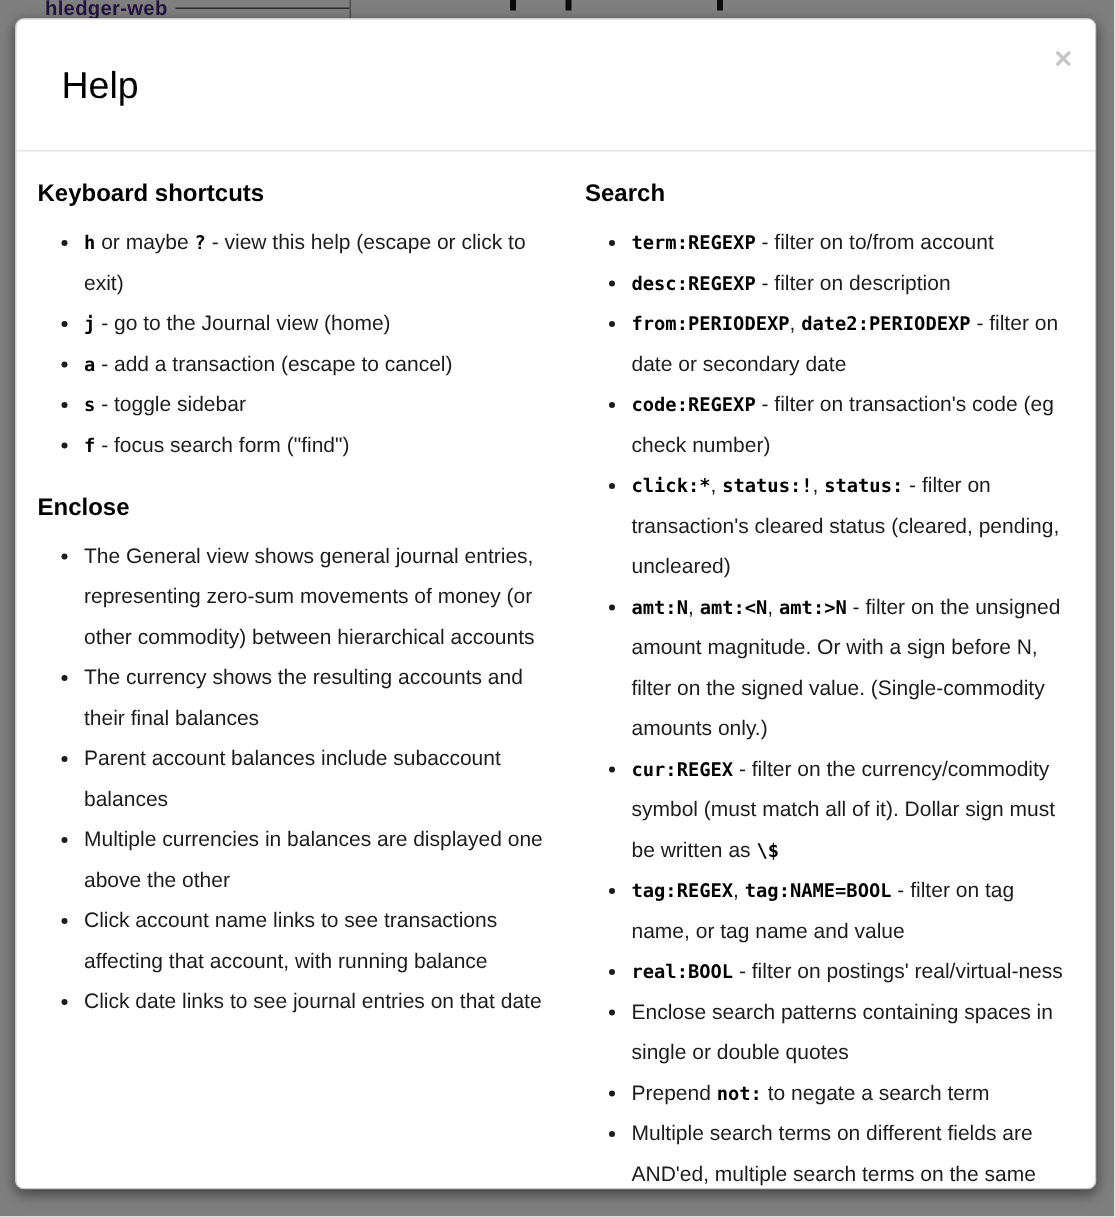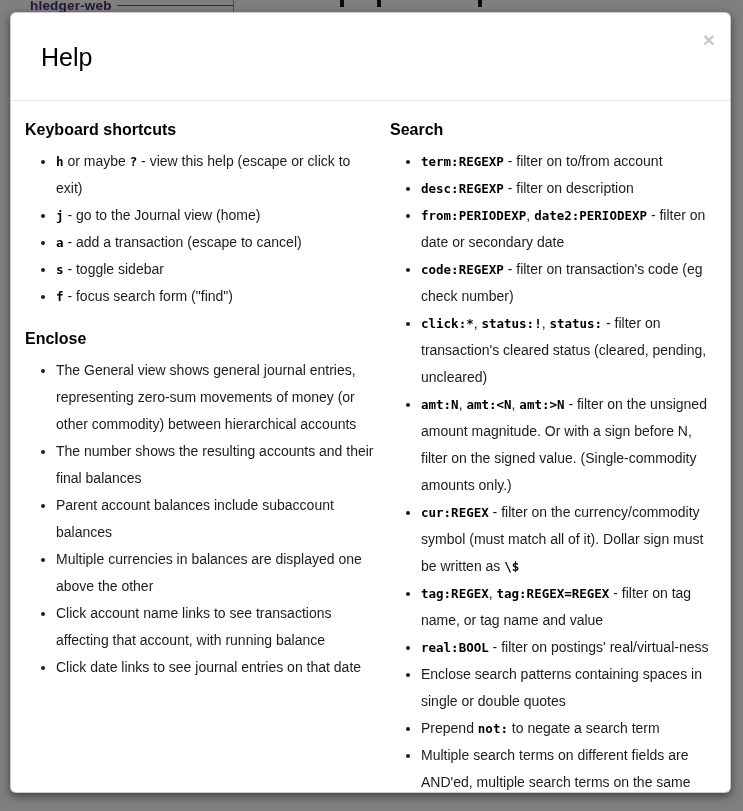--- a/index.html
+++ b/index.html
@@ -90,38 +90,38 @@
         <ul class="help-list">
           <li><code>h</code> or maybe <code>?</code> - view this help (escape or click to exit)</li>
           <li><code>j</code> - go to the Journal view (home)</li>
           <li><code>a</code> - add a transaction (escape to cancel)</li>
           <li><code>s</code> - toggle sidebar</li>
           <li><code>f</code> - focus search form ("find")</li>
         </ul>
         <h4 class="section-heading">Enclose</h4>
         <ul class="help-list">
           <li>The General view shows general journal entries, representing zero-sum movements of money (or other commodity) between hierarchical accounts</li>
-          <li>The number shows the resulting accounts and their final balances</li>
+          <li>The currency shows the resulting accounts and their final balances</li>
           <li>Parent account balances include subaccount balances</li>
           <li>Multiple currencies in balances are displayed one above the other</li>
           <li>Click account name links to see transactions affecting that account, with running balance</li>
           <li>Click date links to see journal entries on that date</li>
         </ul>
       </div>
     <div class="col-right">
         <h4 class="section-heading">Search</h4>
         <ul class="help-list">
           <li><code>term:REGEXP</code> - filter on to/from account</li>
           <li><code>desc:REGEXP</code> - filter on description</li>
           <li><code>from:PERIODEXP</code>, <code>date2:PERIODEXP</code> - filter on date or secondary date</li>
           <li><code>code:REGEXP</code> - filter on transaction's code (eg check number)</li>
           <li><code>click:*</code>, <code>status:!</code>, <code>status:</code> - filter on transaction's cleared status (cleared, pending, uncleared)</li>
           <li><code>amt:N</code>, <code>amt:&lt;N</code>, <code>amt:&gt;N</code> - filter on the unsigned amount magnitude. Or with a sign before N, filter on the signed value. (Single-commodity amounts only.)</li>
           <li><code>cur:REGEX</code> - filter on the currency/commodity symbol (must match all of it). Dollar sign must be written as <code>\$</code></li>
-          <li><code>tag:REGEX</code>, <code>tag:REGEX=REGEX</code> - filter on tag name, or tag name and value</li>
+          <li><code>tag:REGEX</code>, <code>tag:NAME=BOOL</code> - filter on tag name, or tag name and value</li>
           <li><code>real:BOOL</code> - filter on postings' real/virtual-ness</li>
           <li>Enclose search patterns containing spaces in single or double quotes</li>
           <li>Prepend <code>not:</code> to negate a search term</li>
           <li>Multiple search terms on different fields are AND'ed, multiple search terms on the same field are OR'ed</li>
           <li>These search escape also work with command-line hledger</li>
         </ul>
       </div>
   </div>
 </div>
 

